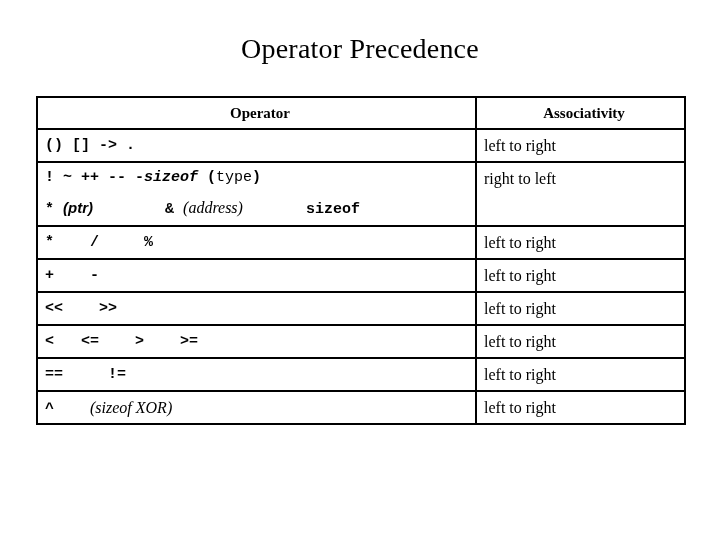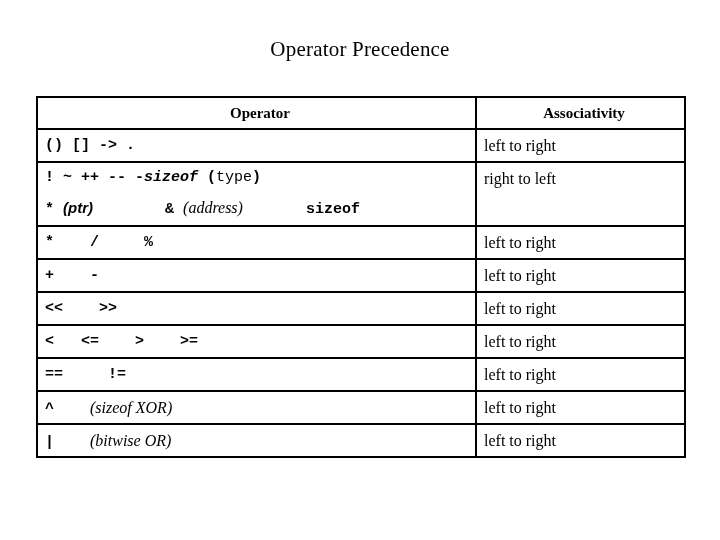--- a/index.html
+++ b/index.html
@@ -18,21 +18,21 @@
   }
 
   
   .slide-title {
     position: absolute;
     left: 0;
     top: 33px;
     width: 720px;
     text-align: center;
     font-family: "Liberation Serif", "DejaVu Serif", serif;
-    font-size: 21px;
+    font-size: 28px;
     font-weight: normal;
     letter-spacing: 0.2px;
     line-height: 32px;
     white-space: nowrap;
   }
 
   
   .prec-table {
     position: absolute;
     left: 36px;
@@ -189,22 +189,14 @@
         </td>
       </tr>
       <tr>
         <td class="op-cell">
           <span class="op-line"><span class="mono">^    </span><span class="serif-i">(sizeof XOR)</span></span>
         </td>
         <td class="assoc-cell">
           <span class="assoc-txt">left to right</span>
         </td>
       </tr>
-      <tr>
-        <td class="op-cell">
-          <span class="op-line"><span class="mono">|    </span><span class="serif-i">(bitwise OR)</span></span>
-        </td>
-        <td class="assoc-cell">
-          <span class="assoc-txt">left to right</span>
-        </td>
-      </tr>
     </tbody>
 </table>
 
 </body></html>

